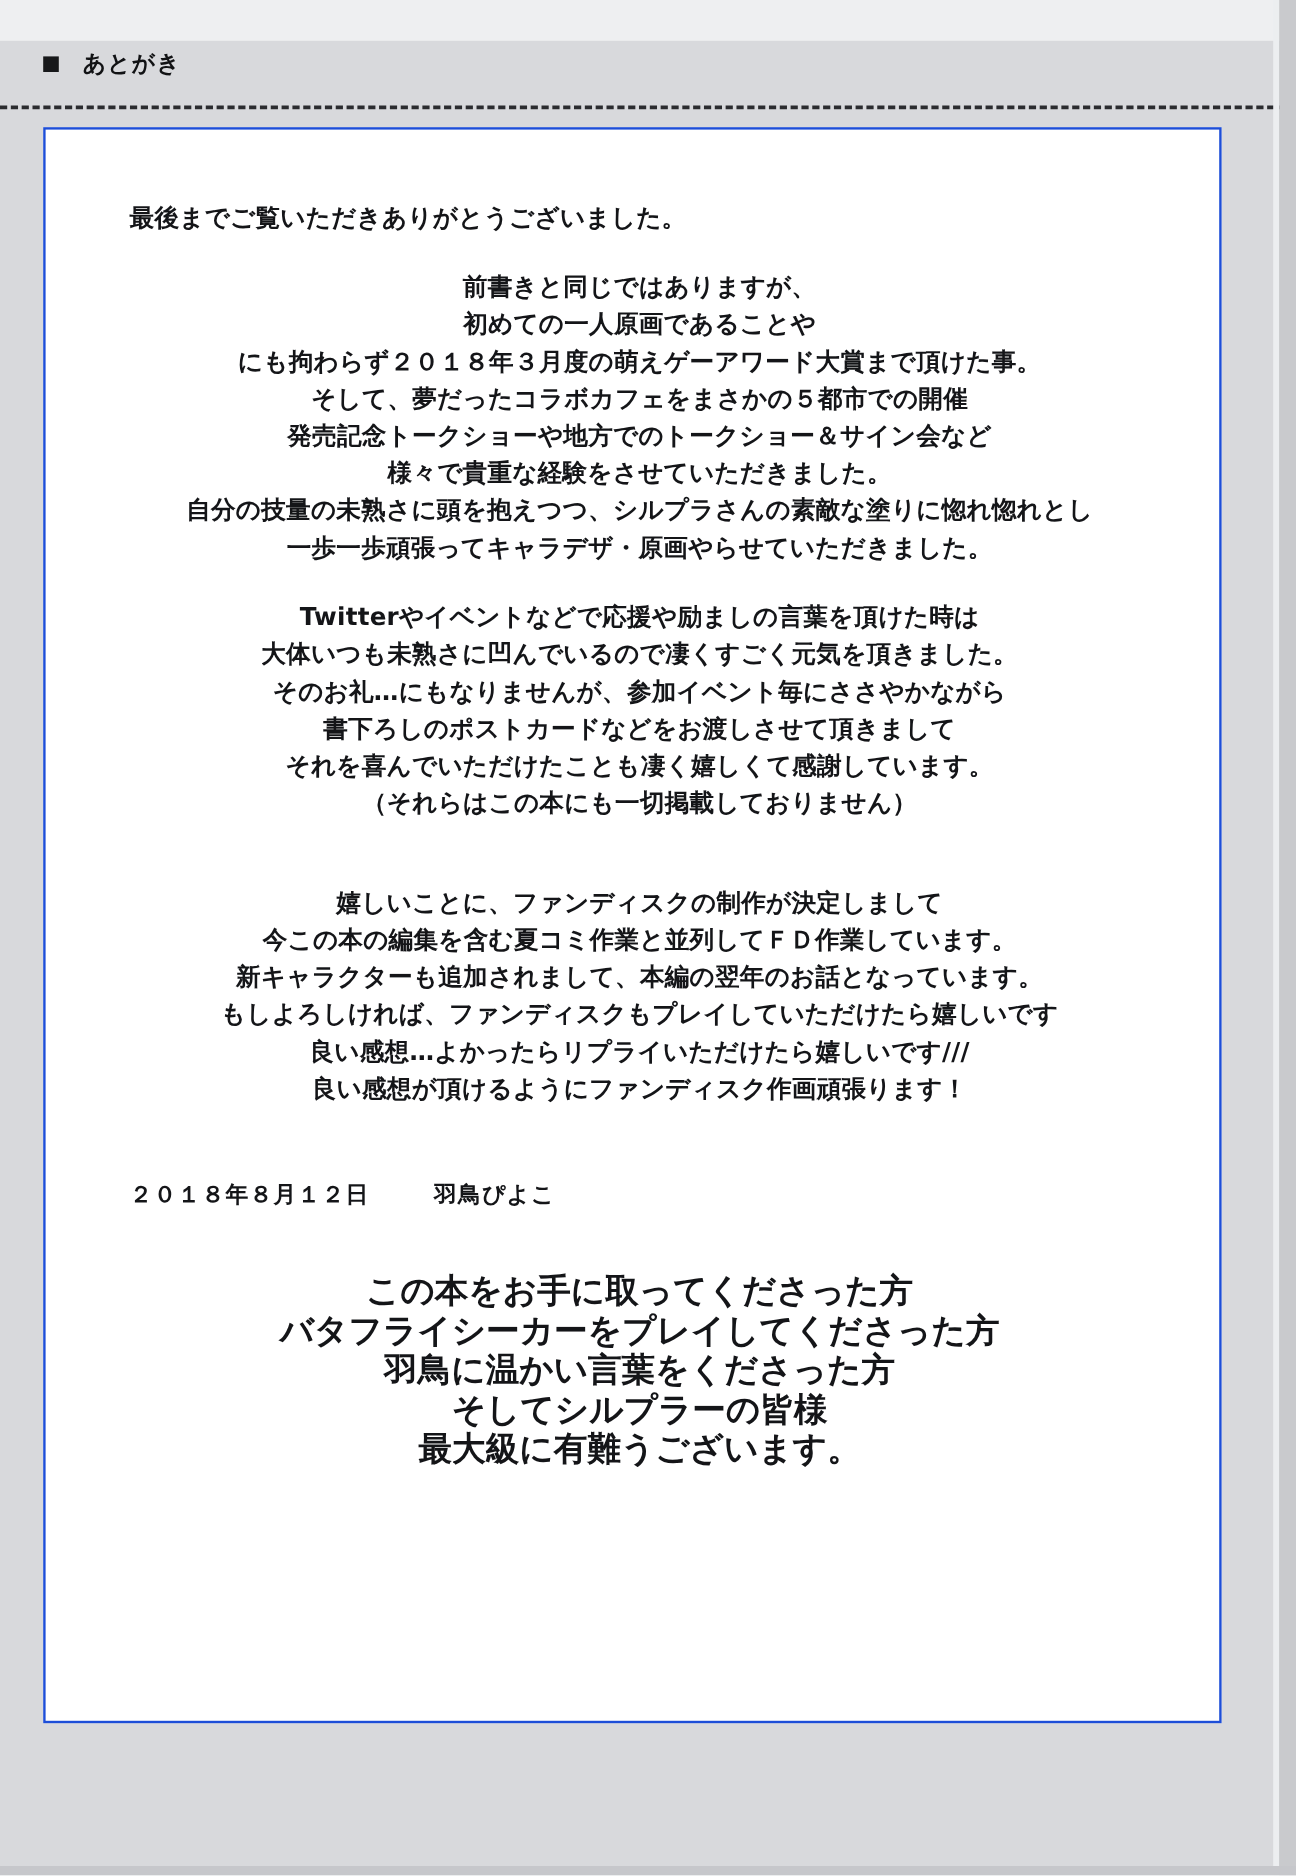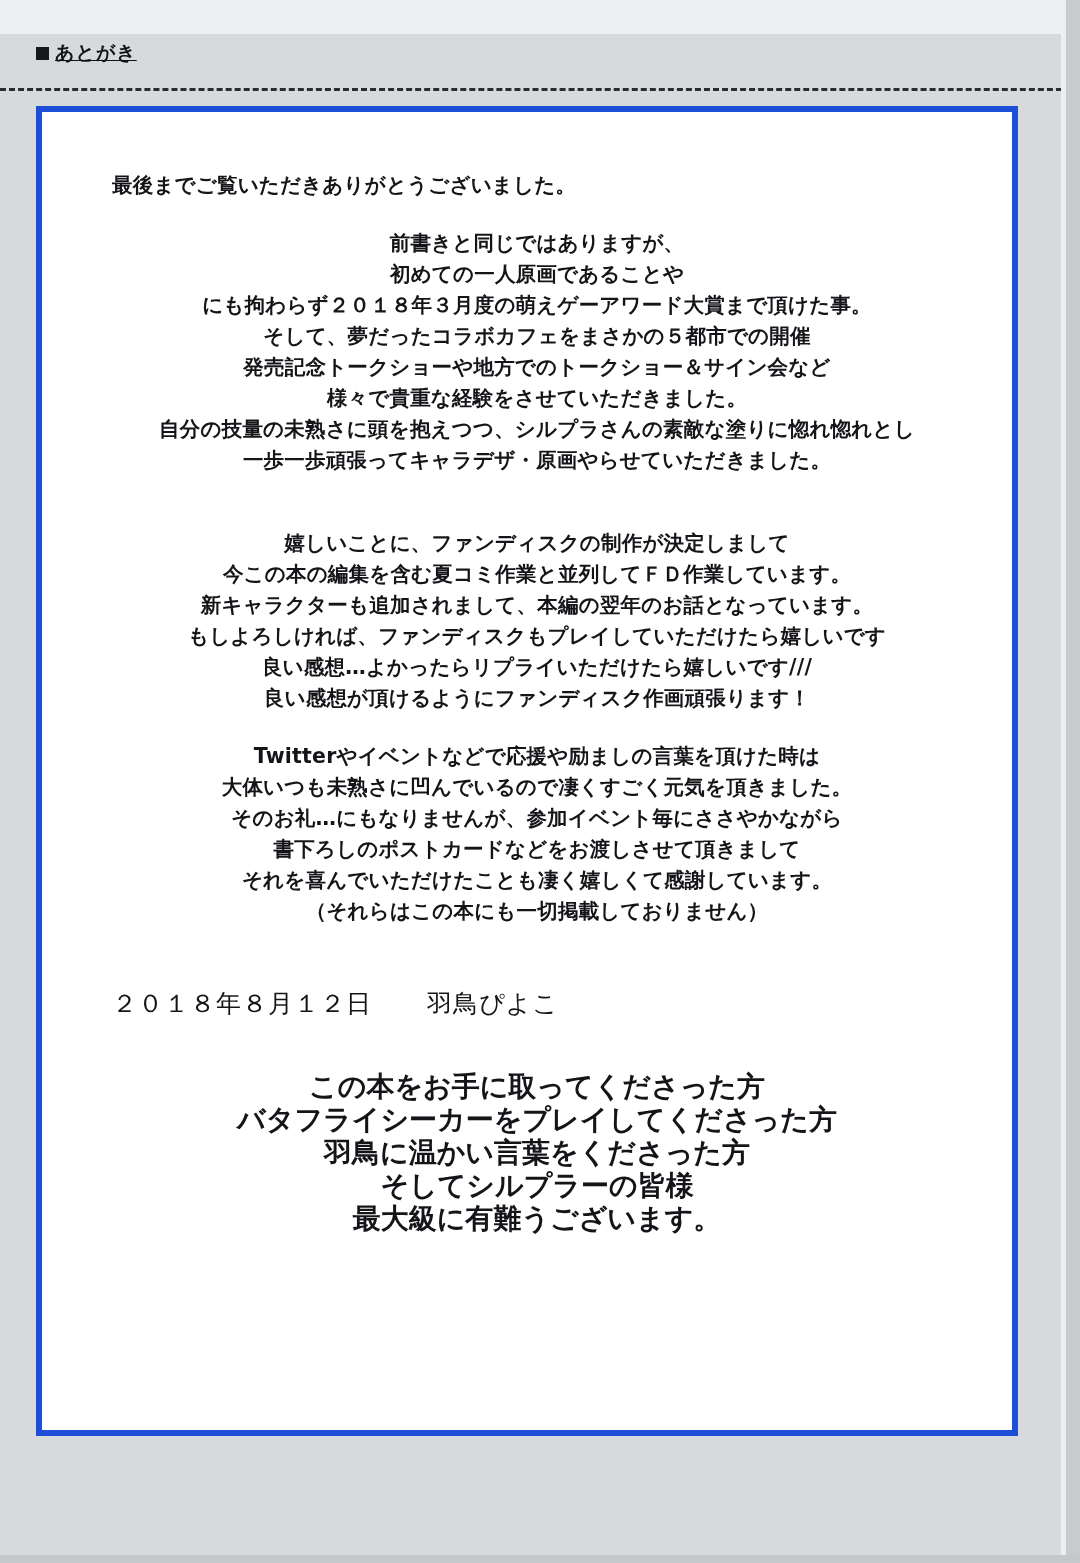--- a/index.html
+++ b/index.html
@@ -21,26 +21,25 @@
     left: 0; top: 0;
     width: 1080px; height: 34px;
     background: #eeeff1;
   }
   
   .heading {
     position: absolute;
     left: 36px; top: 40px;
     display: flex;
     align-items: center;
-    gap: 6px;
+    gap: 20px;
     color: #111214;
     font-size: 19px;
     font-weight: bold;
     letter-spacing: 1px;
-    text-decoration: underline;
   }
   .heading .sq {
     width: 13px; height: 13px;
     background: #17181a;
     display: inline-block;
   }
   
   .dash-rule {
     position: absolute;
     left: 0; top: 88px;
@@ -61,43 +60,43 @@
     width: 5px; height: 1563px;
     background: #eceef0;
   }
   
   .frame {
     position: absolute;
     left: 36px; top: 106px;
     width: 982px;
     height: 1330px;
     background: #ffffff;
-    border: 6px solid #1d4ed8;
+    border: 2px solid #1d4ed8;
     box-sizing: border-box;
   }
   .frame-inner {
     position: absolute;
     left: 70px; top: 58px;
     width: 850px;
   }
   .para {
     color: #141518;
     font-size: 20.5px;
     line-height: 31px;
     letter-spacing: 0.2px;
     white-space: pre-line;
     font-weight: 600;
   }
   .para + .para { margin-top: 27px; text-align: center; }
   .gap-big { margin-top: 52px !important; }
   .sign {
     margin-top: 60px;
     color: #141518;
-    font-size: 25px;
-    font-weight: 400;
+    font-size: 19px;
+    font-weight: 700;
     letter-spacing: 1px;
   }
   .sign .name { margin-left: 46px; }
   .closing {
     margin-top: 50px;
     text-align: center;
     color: #141518;
     font-size: 28px;
     line-height: 33px;
     white-space: pre-line;
@@ -168,32 +167,32 @@
     <div class="frame-inner">
       <div class="para">最後までご覧いただきありがとうございました。</div>
       <div class="para">前書きと同じではありますが、
 初めての一人原画であることや
 にも拘わらず２０１８年３月度の萌えゲーアワード大賞まで頂けた事。
 そして、夢だったコラボカフェをまさかの５都市での開催
 発売記念トークショーや地方でのトークショー＆サイン会など
 様々で貴重な経験をさせていただきました。
 自分の技量の未熟さに頭を抱えつつ、シルプラさんの素敵な塗りに惚れ惚れとし
 一歩一歩頑張ってキャラデザ・原画やらせていただきました。</div>
+      <div class="para">Twitterやイベントなどで応援や励ましの言葉を頂けた時は
+大体いつも未熟さに凹んでいるので凄くすごく元気を頂きました。
+そのお礼…にもなりませんが、参加イベント毎にささやかながら
+書下ろしのポストカードなどをお渡しさせて頂きまして
+それを喜んでいただけたことも凄く嬉しくて感謝しています。
+（それらはこの本にも一切掲載しておりません）</div>
       <div class="para gap-big">嬉しいことに、ファンディスクの制作が決定しまして
 今この本の編集を含む夏コミ作業と並列してＦＤ作業しています。
 新キャラクターも追加されまして、本編の翌年のお話となっています。
 もしよろしければ、ファンディスクもプレイしていただけたら嬉しいです
 良い感想…よかったらリプライいただけたら嬉しいです///
 良い感想が頂けるようにファンディスク作画頑張ります！</div>
-      <div class="para">Twitterやイベントなどで応援や励ましの言葉を頂けた時は
-大体いつも未熟さに凹んでいるので凄くすごく元気を頂きました。
-そのお礼…にもなりませんが、参加イベント毎にささやかながら
-書下ろしのポストカードなどをお渡しさせて頂きまして
-それを喜んでいただけたことも凄く嬉しくて感謝しています。
-（それらはこの本にも一切掲載しておりません）</div>
 
       <div class="sign">
         <span>２０１８年８月１２日</span>
         <span class="name">羽鳥ぴよこ</span>
       </div>
 
       <div class="closing">この本をお手に取ってくださった方
 バタフライシーカーをプレイしてくださった方
 羽鳥に温かい言葉をくださった方
 そしてシルプラーの皆様

